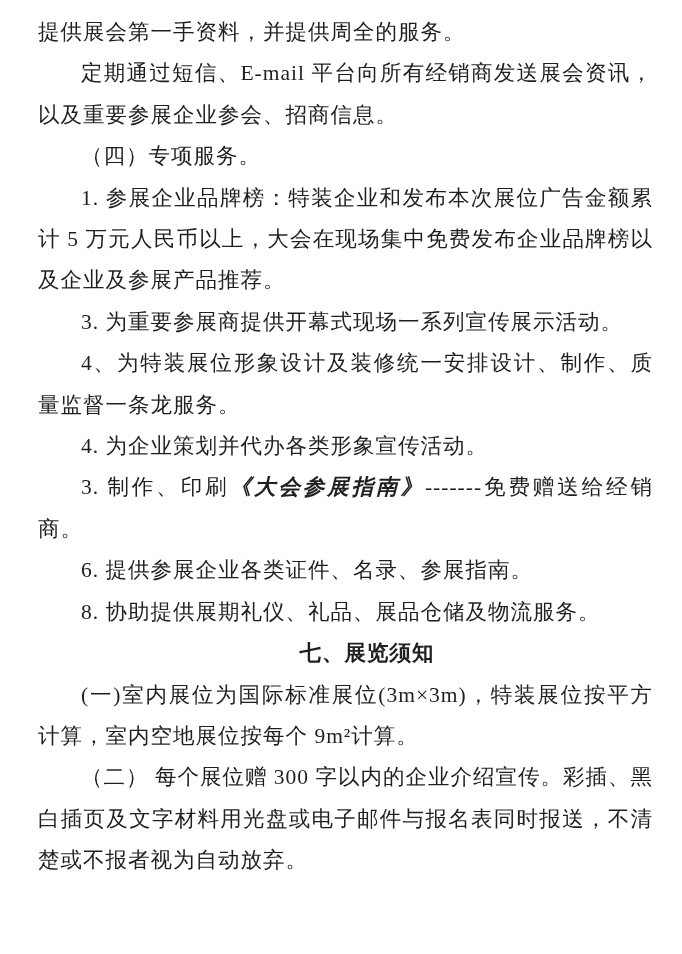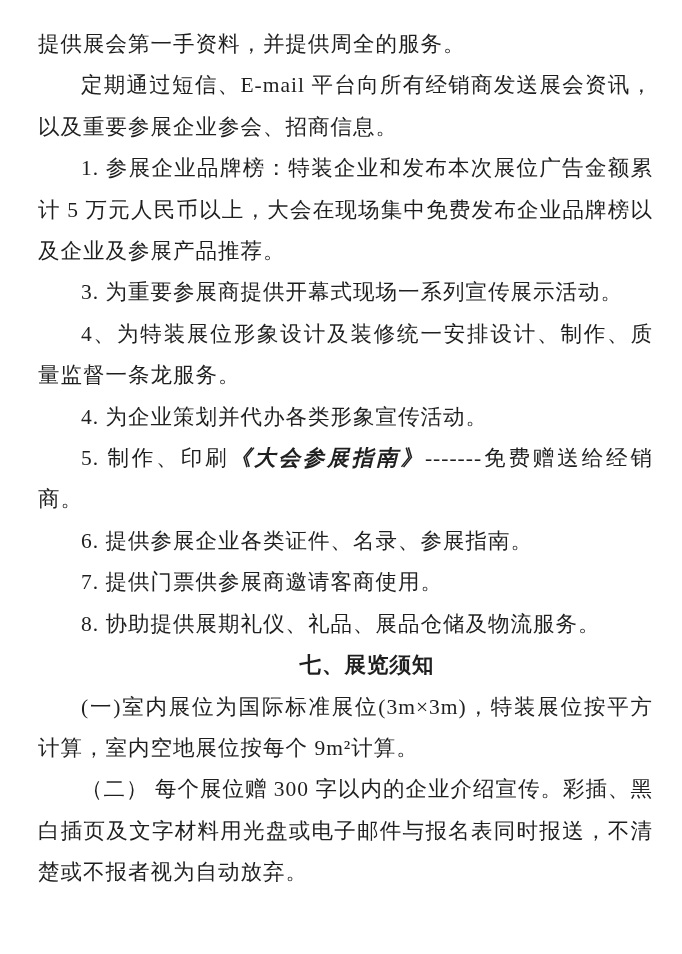--- a/index.html
+++ b/index.html
@@ -7,21 +7,21 @@
     padding: 0;
     background: #ffffff;
   }
   .page {
     position: relative;
     width: 682px;
     height: 954px;
     margin: 0 auto;
     background: #ffffff;
     box-sizing: border-box;
-    padding: 24px 29px 0 38px;
+    padding: 12px 29px 0 38px;
     overflow: hidden;
     font-family: "Liberation Serif", "DejaVu Serif", serif;
     color: #1f1f1f;
   }
   .doc p {
     margin: 0;
     font-size: 21.5px;
     line-height: 41.4px;
     letter-spacing: 1px;
     text-align: justify;
@@ -45,34 +45,34 @@
 <body>
 
 <div class="page">
   <div class="doc">
 
     <p class="no-indent">提供展会第一手资料，并提供周全的服务。</p>
 
 
     <p>定期通过短信、E-mail 平台向所有经销商发送展会资讯，以及重要参展企业参会、招商信息。</p>
 
+    <p>（四）专项服务。</p>
 
     <p>1. 参展企业品牌榜：特装企业和发布本次展位广告金额累计 5 万元人民币以上，大会在现场集中免费发布企业品牌榜以及企业及参展产品推荐。</p>
 
     <p>3. 为重要参展商提供开幕式现场一系列宣传展示活动。</p>
 
     <p>4、为特装展位形象设计及装修统一安排设计、制作、质量监督一条龙服务。</p>
 
     <p>4. 为企业策划并代办各类形象宣传活动。</p>
 
-    <p><span>5. 制作、印刷</span><b>《大会参展指南》</b><span>-------免费赠送给经销商。</span></p>
+    <p><span>3. 制作、印刷</span><b>《大会参展指南》</b><span>-------免费赠送给经销商。</span></p>
 
     <p>6. 提供参展企业各类证件、名录、参展指南。</p>
 
-    <p>7. 提供门票供参展商邀请客商使用。</p>
 
     <p>8. 协助提供展期礼仪、礼品、展品仓储及物流服务。</p>
 
     <p class="heading">七、展览须知</p>
 
     <p>(一)室内展位为国际标准展位(3m×3m)，特装展位按平方计算，室内空地展位按每个 9m²计算。</p>
 
     <p>（二） 每个展位赠 300 字以内的企业介绍宣传。彩插、黑白插页及文字材料用光盘或电子邮件与报名表同时报送，不清楚或不报者视为自动放弃。</p>
 
   </div>

